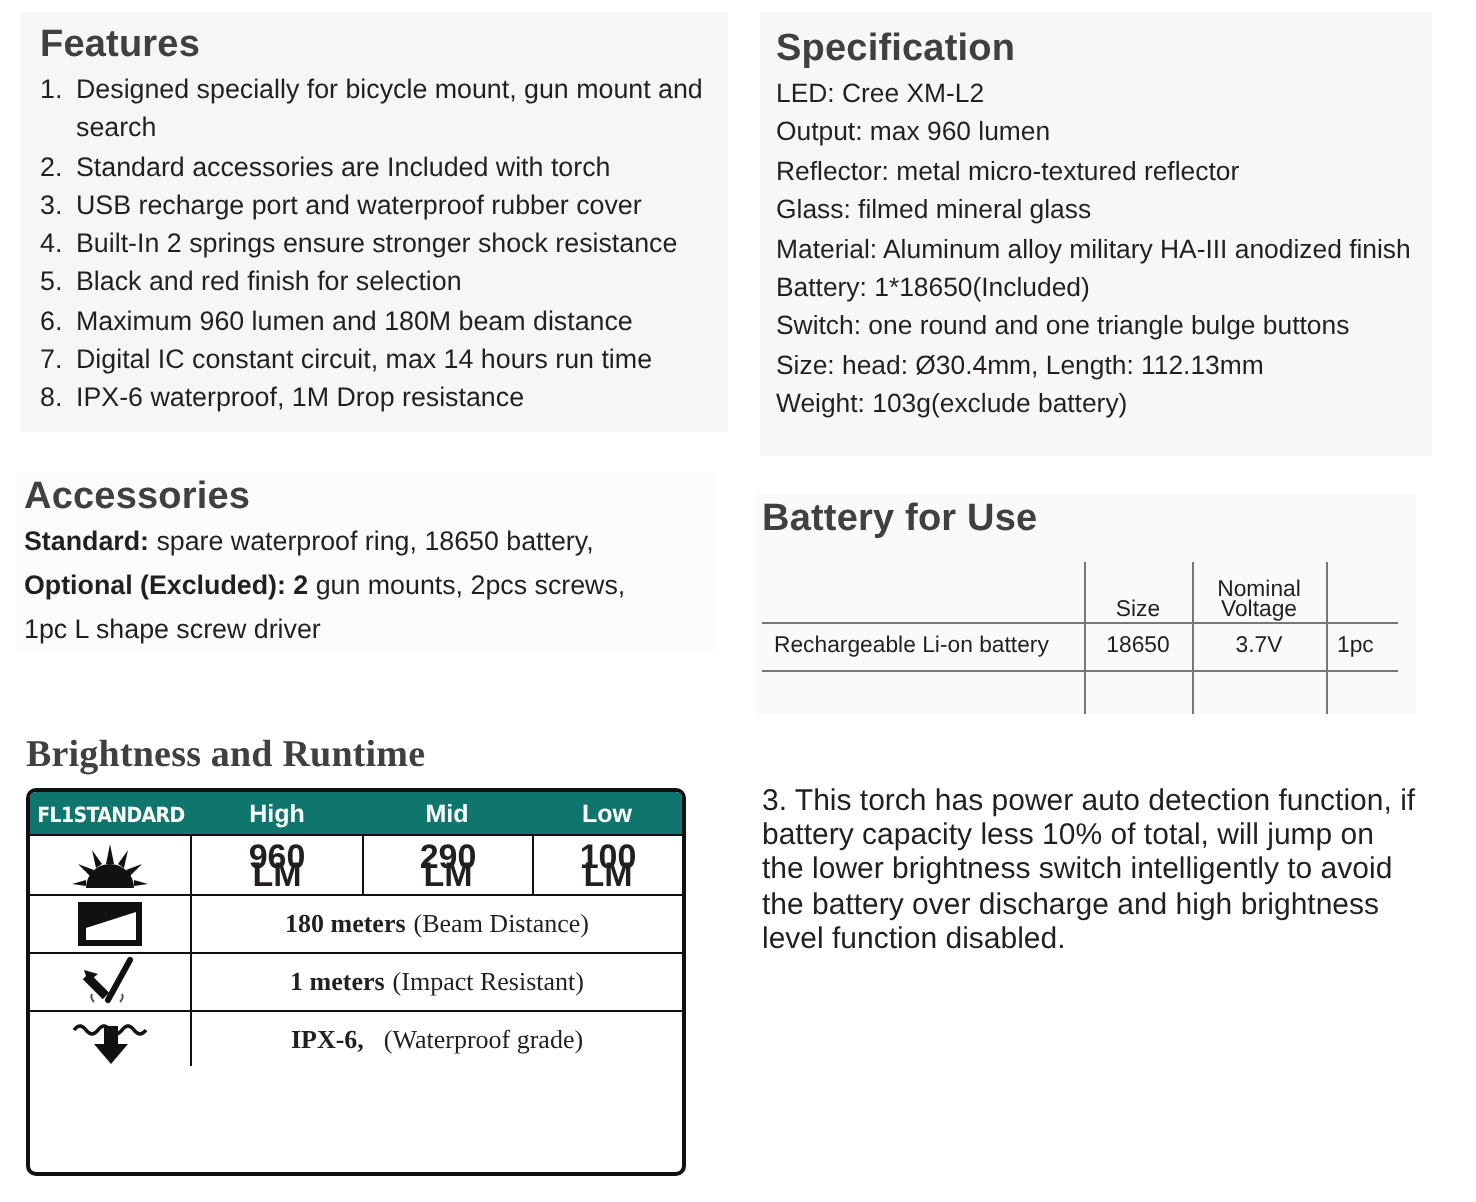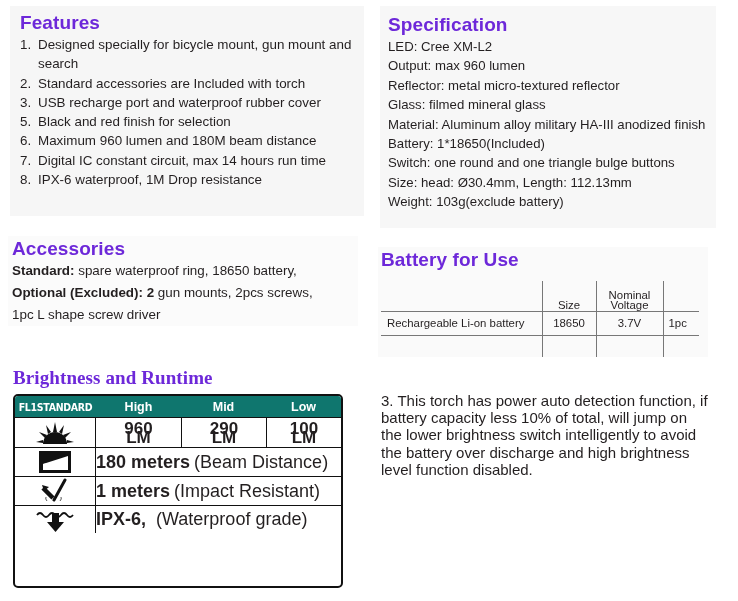--- a/index.html
+++ b/index.html
@@ -1,20 +1,20 @@
 <!DOCTYPE html>
 <html><head>
 <meta charset="utf-8">
 <style>
   * { box-sizing: border-box; margin: 0; padding: 0; }
   html, body { width: 738px; height: 601px; background: #ffffff; overflow: hidden; }
   body { font-family: "Liberation Sans", "DejaVu Sans", sans-serif; color: #231f20; position: relative; }
 
   .panel { position: absolute; background: #f7f7f7; }
-  .h-red { color: #6d28d9; font-weight: bold; font-size: 19px; letter-spacing: 0.1px; }
+  .h-red { color: #404040; font-weight: bold; font-size: 19px; letter-spacing: 0.1px; }
 
   
   #features { left: 10px; top: 6px; width: 354px; height: 210px; padding: 6px 0 0 10px; background: #f6f6f6; }
   #features ol { list-style: none; margin-top: 1px; }
   #features li { font-size: 13.4px; line-height: 19.3px; padding-left: 18px; text-indent: -18px; }
   #features li .num { display: inline-block; width: 18px; text-indent: 0; }
 
   
   #spec { left: 380px; top: 6px; width: 336px; height: 222px; padding: 8px 0 0 8px; background: #f7f7f7; }
   #spec .line { font-size: 13.2px; line-height: 19.4px; }
@@ -46,35 +46,36 @@
   
   #runtime { position: absolute; left: 13px; top: 394px; width: 330px; height: 194px; border: 2.5px solid #111; border-radius: 5px; overflow: hidden; background: #fff; }
   .rt-head { display: flex; height: 21px; background: #0f766e; color: #fff; font-weight: bold; align-items: center; }
   .rt-head .hc { text-align: center; font-size: 12.5px; }
   .rt-head .brand { font-family: "DejaVu Sans Condensed", "DejaVu Sans", sans-serif; font-size: 10.5px; letter-spacing: -0.3px; transform: scaleX(0.85); }
   .rt-row { display: flex; border-top: 1.2px solid #111; align-items: stretch; }
   .icell { width: 81px; border-right: 1.2px solid #111; display: flex; align-items: center; justify-content: center; }
   .vcell { flex: 1; display: flex; align-items: center; justify-content: center; font-weight: bold; font-size: 12.5px; text-align: center; }
   .vcell + .vcell { border-left: 1.2px solid #111; }
   .vcell.lm { font-size: 17px; line-height: 9px; flex-direction: column; }
-  .span { flex: 1; display: flex; align-items: center; font-size: 18px; }
+  .span { flex: 1; display: flex; align-items: center; justify-content: center; font-size: 13px; font-family: Liberation Serif, serif; }
   .span b { font-weight: bold; margin-right: 4px; }
   .c-w1 { width: 85px; flex: none; }
   .c-w2 { width: 85px; flex: none; }
   .c-w3 { flex: 1; }
 </style>
 </head>
 <body>
 
 <div id="features" class="panel">
   <h2 class="h-red">Features</h2>
   <ol>
     <li><span class="num">1.</span><span>Designed specially for bicycle mount, gun mount and search</span></li>
     <li><span class="num">2.</span><span>Standard accessories are Included with torch</span></li>
     <li><span class="num">3.</span><span>USB recharge port and waterproof rubber cover</span></li>
+    <li><span class="num">4.</span><span>Built-In 2 springs ensure stronger shock resistance</span></li>
     <li><span class="num">5.</span><span>Black and red finish for selection</span></li>
     <li><span class="num">6.</span><span>Maximum 960 lumen and 180M beam distance</span></li>
     <li><span class="num">7.</span><span>Digital IC constant circuit, max 14 hours run time</span></li>
     <li><span class="num">8.</span><span>IPX-6 waterproof,  1M Drop resistance</span></li>
   </ol>
 </div>
 
 <div id="spec" class="panel">
   <h2 class="h-red">Specification</h2>
   <div class="line">LED: Cree XM-L2</div>

